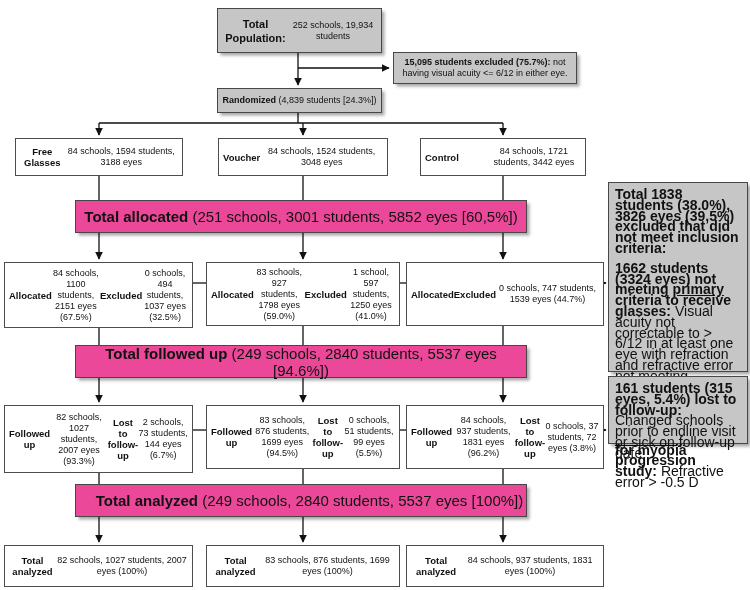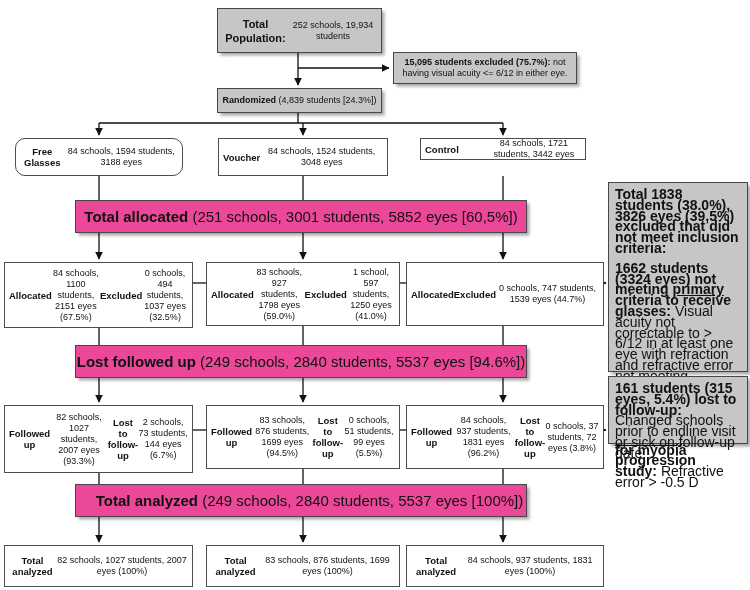--- a/index.html
+++ b/index.html
@@ -100,29 +100,29 @@
   </div>
 
   <div class="box gray" style="left:393px;top:52px;width:184px;height:32px;">
     <span><b>15,095 students excluded (75.7%):</b><span> not having visual acuity &lt;= 6/12 in either eye.</span></span>
   </div>
 
   <div class="box gray" style="left:217px;top:88px;width:165px;height:25px;">
     <span><b>Randomized</b><span> (4,839 students [24.3%])</span></span>
   </div>
 
-  <div class="box" style="left:15px;top:138px;width:168px;height:38px;border-radius:10px;">
+  <div class="box" style="left:15px;top:138px;width:168px;height:38px;">
     <span class="t">Free Glasses</span>
     <span>84 schools, 1594 students, 3188 eyes</span>
   </div>
   <div class="box" style="left:218px;top:138px;width:170px;height:38px;">
     <span class="t">Voucher</span>
     <span>84 schools, 1524 students, 3048 eyes</span>
   </div>
-  <div class="box" style="left:420px;top:138px;width:166px;height:22px;gap:28px;">
+  <div class="box" style="left:420px;top:138px;width:166px;height:38px;gap:28px;">
     <span class="t">Control</span>
     <span>84 schools, 1721 students, 3442 eyes</span>
   </div>
 
   <div class="bar" style="top:200px;">
     <span><b>Total allocated</b><span> (251 schools, 3001 students, 5852 eyes [60,5%])</span></span>
   </div>
 
   <div class="box" style="left:4px;top:262px;width:189px;height:66px;">
     <span class="t">Allocated</span>
@@ -142,21 +142,21 @@
     <span>0 schools, 747 students, 1539 eyes (44.7%)</span>
   </div>
 
   <div class="side" style="top:182px;height:190px;">
     <p><b>Total 1838 students (38.0%), 3826 eyes (39,5%) excluded that did not meet inclusion criteria:</b></p>
     <p><b>1662 students (3324 eyes) not meeting </b><span class="u">primary</span><b> criteria to receive glasses:</b><span> Visual acuity not correctable to &gt; 6/12 in at least one eye with refraction and refractive error not meeting inclusion criteria*</span></p>
     <p><b>502 eyes (326 students) not meeting </b><span class="u">secondary</span><b> criteria for myopia progression study:</b><span> Refractive error &gt; -0.5 D</span></p>
   </div>
 
   <div class="bar" style="top:345px;">
-    <span><b>Lost followed up</b><span> (249 schools, 2840 students, 5537 eyes [94.6%])</span></span>
+    <span><b>Total followed up</b><span> (249 schools, 2840 students, 5537 eyes [94.6%])</span></span>
   </div>
 
   <div class="box" style="left:4px;top:405px;width:189px;height:68px;">
     <span class="t">Followed up</span>
     <span>82 schools, 1027 students, 2007 eyes (93.3%)</span>
     <span class="t">Lost to follow-up</span>
     <span>2 schools, 73 students, 144 eyes (6.7%)</span>
   </div>
   <div class="box" style="left:206px;top:405px;width:194px;height:64px;">
     <span class="t">Followed up</span>

